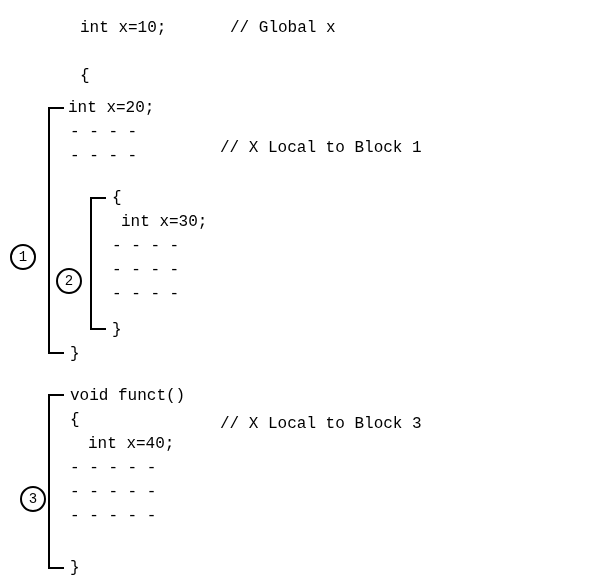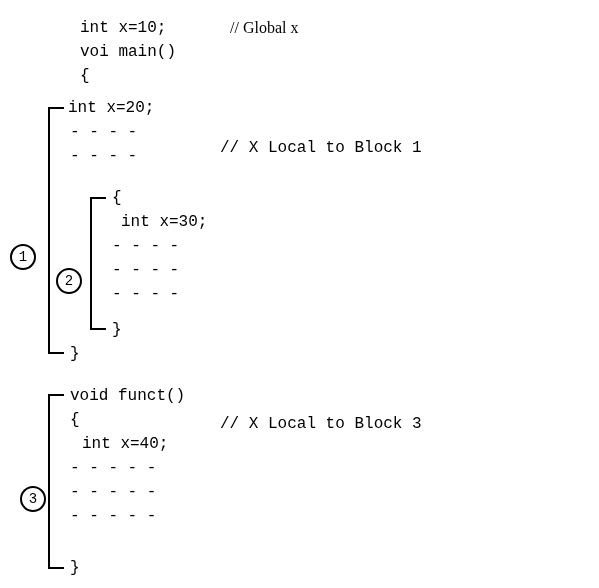--- a/index.html
+++ b/index.html
@@ -62,41 +62,40 @@
   </div>
   <div class="label-circle" style="left:56px; top:268px;">2</div>
 
   <div class="bracket" style="left:48px; top:394px; height:175px;">
     <div class="top"></div>
       <div class="bot"></div>
   </div>
   <div class="label-circle" style="left:20px; top:486px;">3</div>
 
   <div class="codeline" style="left:80px; top:20px;text-align:right;">int x=10;</div>
-  <div class="codeline" style="left:230px; top:20px;font-family:Liberation Serif, serif;">// Global x</div>
+  <div class="codeline" style="left:230px; top:20px;">// Global x</div>
 
-  <div class="codeline" style="left:80px; top:44px;">voi main()</div>
   <div class="codeline" style="left:80px; top:68px;">{</div>
 
   <div class="codeline" style="left:68px; top:100px;">int x=20;</div>
   <div class="codeline" style="left:220px; top:100px;margin-top:40px;">// X Local to Block 1</div>
   <div class="codeline" style="left:70px; top:124px;">- - - -</div>
   <div class="codeline" style="left:70px; top:148px;">- - - -</div>
 
   <div class="codeline" style="left:112px; top:190px;">{</div>
   <div class="codeline" style="left:112px; top:214px;margin-left:9px;">int x=30;</div>
   <div class="codeline" style="left:112px; top:238px;">- - - -</div>
   <div class="codeline" style="left:112px; top:262px;">- - - -</div>
   <div class="codeline" style="left:112px; top:286px;">- - - -</div>
   <div class="codeline" style="left:112px; top:322px;">}</div>
 
   <div class="codeline" style="left:70px; top:346px;">}</div>
 
   <div class="codeline" style="left:70px; top:388px;">void funct()</div>
   <div class="codeline" style="left:70px; top:412px;">{</div>
-  <div class="codeline" style="left:82px; top:436px;">int x=40;</div>
+  <div class="codeline" style="left:88px; top:436px;">int x=40;</div>
   <div class="codeline" style="left:220px; top:416px;">// X Local to Block 3</div>
   <div class="codeline" style="left:70px; top:460px;">- - - - -</div>
   <div class="codeline" style="left:70px; top:484px;">- - - - -</div>
   <div class="codeline" style="left:70px; top:508px;">- - - - -</div>
   <div class="codeline" style="left:70px; top:560px;">}</div>
 
 </div>
 
 </body></html>

